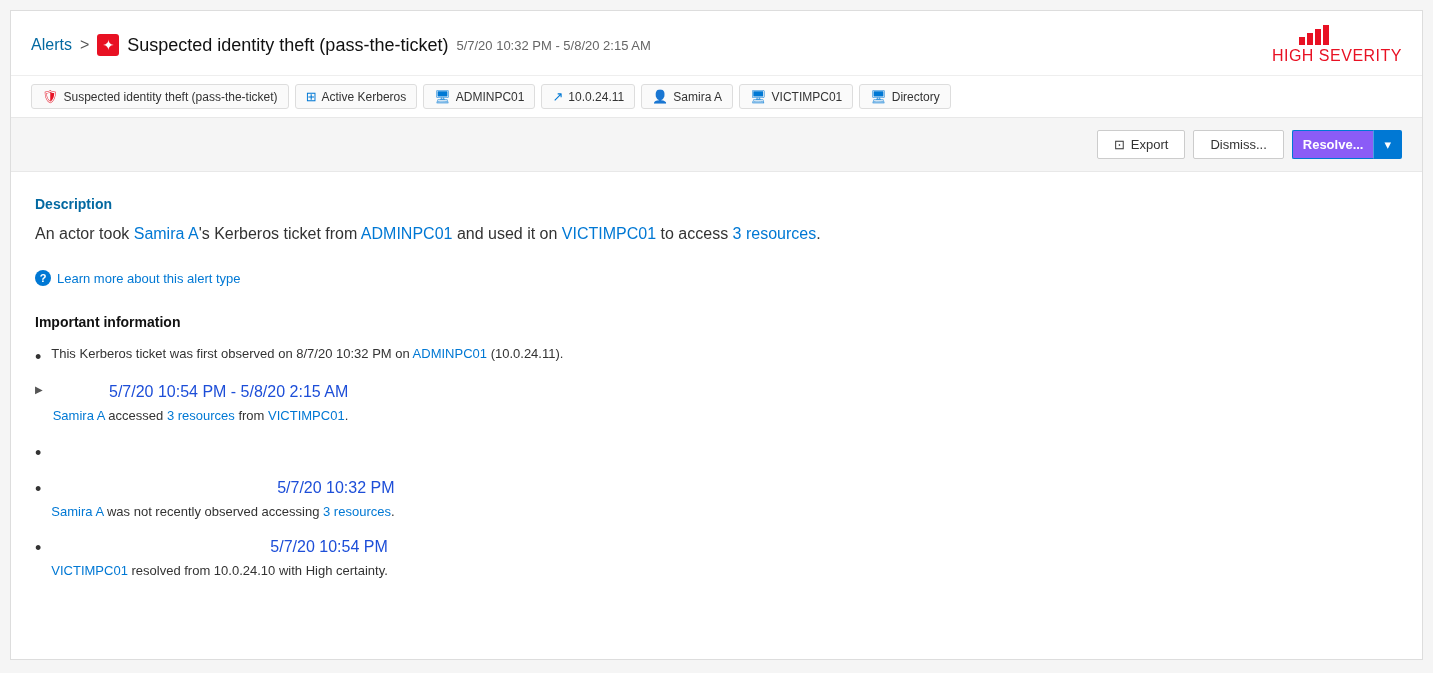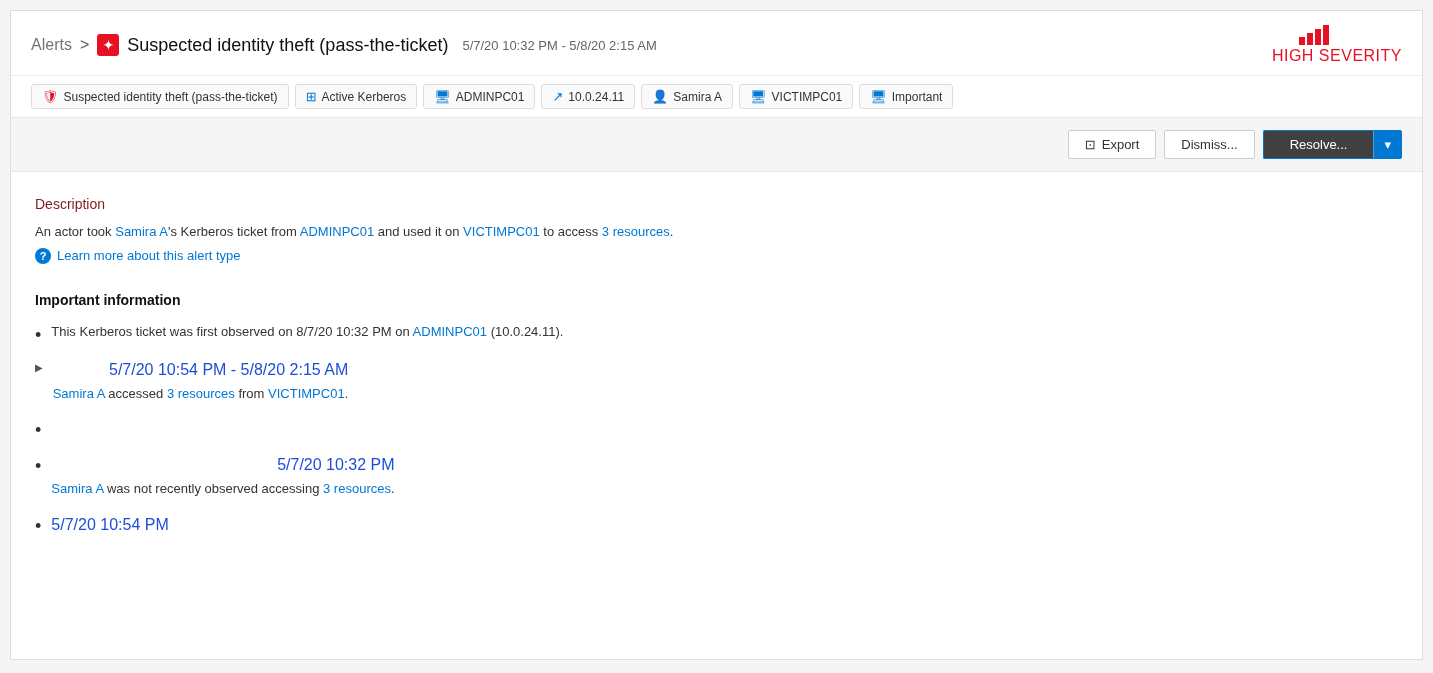--- a/index.html
+++ b/index.html
@@ -23,21 +23,21 @@
       padding: 14px 20px 10px 20px;
       border-bottom: 1px solid #eee;
     }
     .header-left {
       display: flex;
       align-items: center;
       gap: 8px;
     }
     .breadcrumb-alerts {
       font-size: 16px;
-      color: #737373;
+      color: #0369a1;
     }
     .breadcrumb-sep {
       font-size: 16px;
       color: #555;
     }
     .alert-icon {
       width: 22px;
       height: 22px;
       background: #e81123;
       border-radius: 3px;
@@ -51,21 +51,20 @@
       font-size: 14px;
     }
     .alert-title {
       font-size: 18px;
       font-weight: 400;
       color: #111;
     }
     .alert-time {
       font-size: 13px;
       color: #666;
-      margin-left: 6px;
     }
     .severity-badge {
       display: flex;
       flex-direction: column;
       align-items: center;
       gap: 2px;
     }
     .severity-bars {
       display: flex;
       gap: 2px;
@@ -136,54 +135,55 @@
       background: #fff;
       border: 1px solid #ccc;
       color: #333;
       justify-content: flex-end;
     }
     .btn-resolve-group {
       display: flex;
       align-items: stretch;
     }
     .btn-resolve-main {
-      background: #404040;
+      background: #8b5cf6;
       border: 1px solid #0078d4;
       border-right: none;
       color: #fff;
-      padding: 6px 26px;
+      padding: 6px 10px;
       font-size: 13px;
       cursor: pointer;
       border-radius: 2px 0 0 2px;
+      font-weight: bold;
     }
     .btn-resolve-dropdown {
       background: #0078d4;
       border: 1px solid #0078d4;
       border-left: 1px solid rgba(255,255,255,0.3);
       color: #fff;
       padding: 6px 10px;
       font-size: 13px;
       cursor: pointer;
       border-radius: 0 2px 2px 0;
     }
     
     .content {
       padding: 24px 24px 20px 24px;
     }
     .section-title {
       font-size: 14px;
-      font-weight: 400;
-      color: #7f1d1d;
+      font-weight: 700;
+      color: #0369a1;
       margin-bottom: 10px;
     }
     .description-text {
-      font-size: 13px;
+      font-size: 16px;
       color: #333;
       line-height: 1.5;
-      margin-bottom: 6px;
+      margin-bottom: 24px;
     }
     .link {
       color: #0078d4;
       text-decoration: none;
       cursor: pointer;
     }
     .learn-more {
       display: flex;
       align-items: center;
       gap: 6px;
@@ -303,21 +303,21 @@
       <span>Samira A</span>
     </div>
 
     <div class="tag">
       <span class="tag-icon" style="color:#0078d4;">🖥</span>
       <span>VICTIMPC01</span>
     </div>
 
     <div class="tag">
       <span class="tag-icon" style="color:#0078d4;">🖥</span>
-      <span>Important</span>
+      <span>Directory</span>
     </div>
   </div>
 
   <div class="toolbar">
     <button class="btn btn-export">
       <span style="font-size:13px;">⊡</span>
       <span>Export</span>
     </button>
     <button class="btn btn-dismiss">
       <span>Dismiss...</span>
@@ -377,20 +377,23 @@
             <span>
               <a class="link">Samira A</a><span> was not recently observed accessing </span><a class="link">3 resources</a><span>.</span>
             </span>
           </div>
         </li>
 
         <li class="bullet-item">
           <span class="bullet-dot">•</span>
           <div class="bullet-content">
             <span class="bullet-timestamp">5/7/20 10:54 PM</span>
+            <span>
+              <a class="link">VICTIMPC01</a><span> resolved from 10.0.24.10 with High certainty.</span>
+            </span>
           </div>
         </li>
 
       </ul>
     </div>
 
   </div>
 </div>
 
 </body></html>

